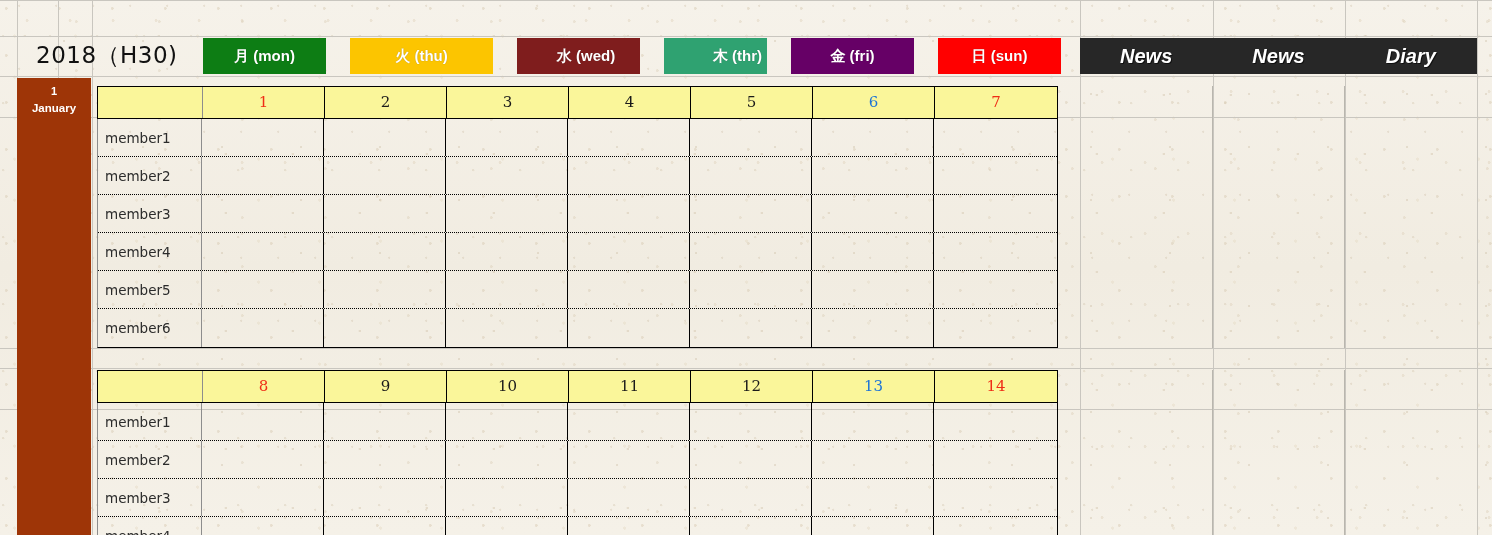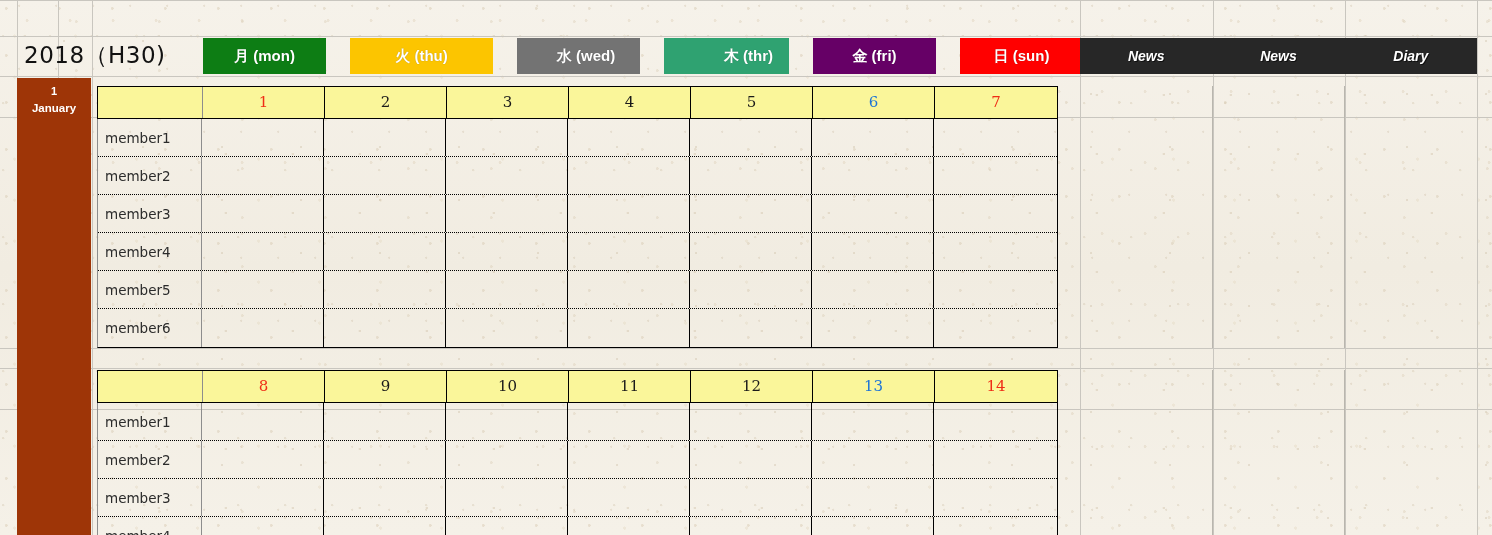--- a/index.html
+++ b/index.html
@@ -40,35 +40,35 @@
     position:absolute;left:17px;top:78px;width:74px;height:457px;
     background:#9e3507;color:#ffffff;text-align:center;
     font-size:11px;font-weight:bold;line-height:1.45;padding-top:6px;
     box-sizing:border-box;
   }
   #month-spine .mnum{display:block;font-size:11px;}
   #month-spine .mname{display:block;font-size:11.5px;}
 
   
   #year-title{
-    position:absolute;left:24px;top:40px;
+    position:absolute;left:36px;top:40px;
     font-size:23px;color:#111111;letter-spacing:.5px;
     font-family:"DejaVu Sans","Liberation Sans",sans-serif;
   }
 
   
   #weekday-header{position:absolute;left:203px;top:38px;height:36px;display:flex;gap:24px;}
   #weekday-header .dow{
     width:123px;height:36px;line-height:36px;text-align:center;
     color:#ffffff;font-weight:bold;font-size:15px;
     box-sizing:border-box;
     text-shadow:0 0 1px rgba(0,0,0,.35);
   }
   #weekday-header .dow:nth-child(2){width:143px;}
-  #weekday-header .dow:nth-child(4){width:125px;padding-left:44px;}
+  #weekday-header .dow:nth-child(4){width:103px;padding-left:44px;}
   #weekday-header .dow:nth-child(7){width:124px;}
 
   
   .week-block{position:absolute;left:97px;}
   .date-row{display:flex;height:33px;background:#faf69a;border:1px solid #000;box-sizing:border-box;}
   .date-row .lbl{width:105px;border-right:1px solid #8d8d8d;box-sizing:border-box;}
   .date-row .d{
     width:122px;border-right:1px solid #000;box-sizing:border-box;
     text-align:center;line-height:31px;font-size:15px;color:#1a1a1a;
     font-family:"DejaVu Serif","Liberation Serif",serif;
@@ -88,21 +88,21 @@
   .member-row .cell{width:122px;box-sizing:border-box;border-right:1px solid #000;}
   .member-row .cell.last{border-right:none;}
 
   
   #panel-header{
     position:absolute;left:1080px;top:38px;width:397px;height:36px;
     background:#272727;display:flex;align-items:center;
   }
   #panel-header .ph{
     flex:1;text-align:center;color:#ffffff;font-style:italic;font-weight:bold;
-    font-size:14px;text-shadow:1px 1px 0 rgba(0,0,0,.6);
+    font-size:20px;text-shadow:1px 1px 0 rgba(0,0,0,.6);
   }
   .panel-block{position:absolute;left:1080px;width:397px;display:flex;}
   .panel-block .pcell{flex:1;border-right:1px solid #b9b6ae;box-sizing:border-box;}
   .panel-block .pcell.last{border-right:none;}
 </style>
 </head>
 <body>
 
 <div id="paper-texture"></div>
 <div id="bg-grid">
@@ -127,21 +127,21 @@
   <div id="year-title">2018（H30)</div>
 
   <div id="month-spine">
     <span class="mnum">1</span>
     <span class="mname">January</span>
   </div>
 
   <div id="weekday-header">
       <div class="dow" style="background: rgb(13, 125, 20);">月 (mon)</div>
       <div class="dow" style="background: rgb(252, 197, 0);">火 (thu)</div>
-      <div class="dow" style="background: #737373; padding-left: 15px;">水 (wed)</div>
+      <div class="dow" style="background: #7f1d1d; padding-left: 15px;">水 (wed)</div>
       <div class="dow" style="background: rgb(47, 162, 113);">木 (thr)</div>
       <div class="dow" style="background: rgb(102, 0, 102);">金 (fri)</div>
       <div class="dow" style="background: rgb(255, 0, 0);">日 (sun)</div>
       <div class="dow" style="background: rgb(0, 0, 255);">土 (sat)</div>
     </div>
 
   <div id="panel-header">
       <div class="ph">News</div>
       <div class="ph">News</div>
       <div class="ph">Diary</div>

